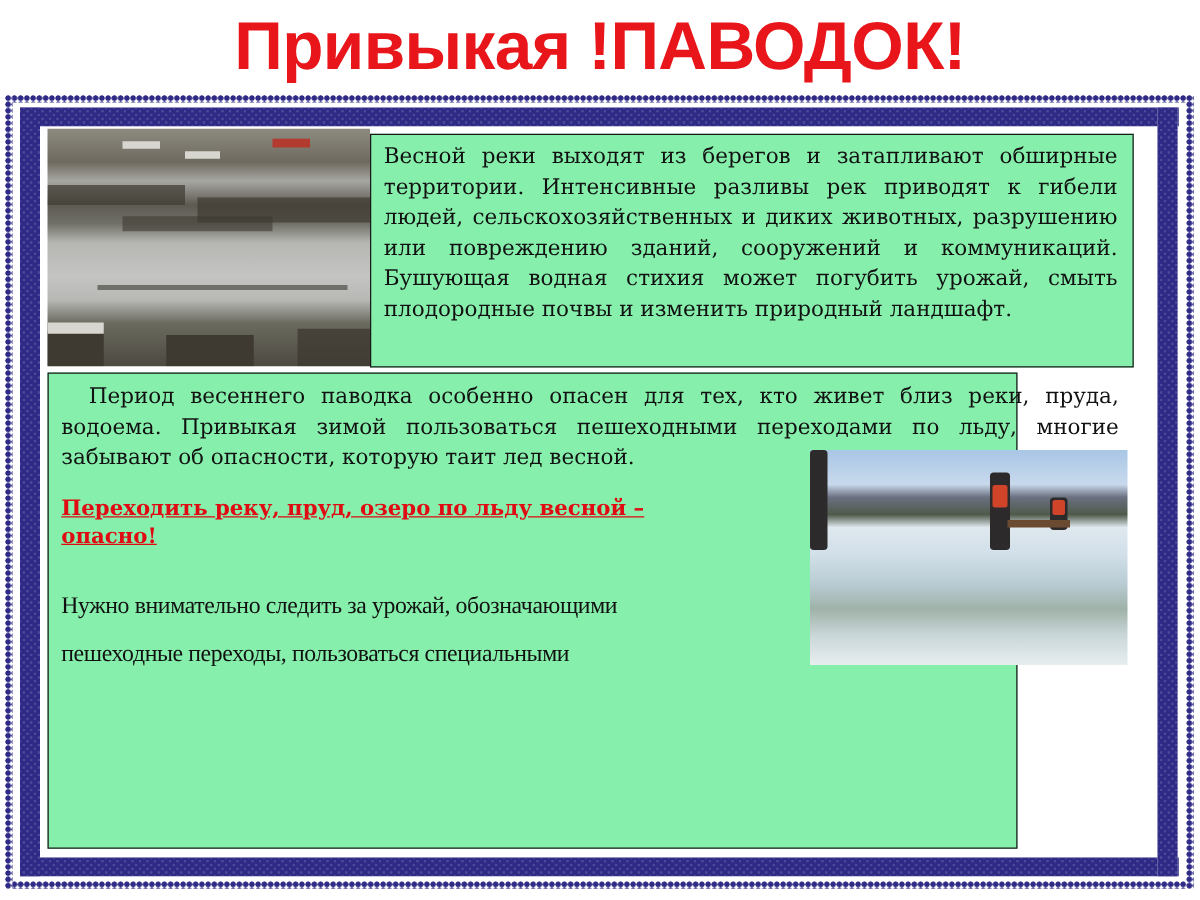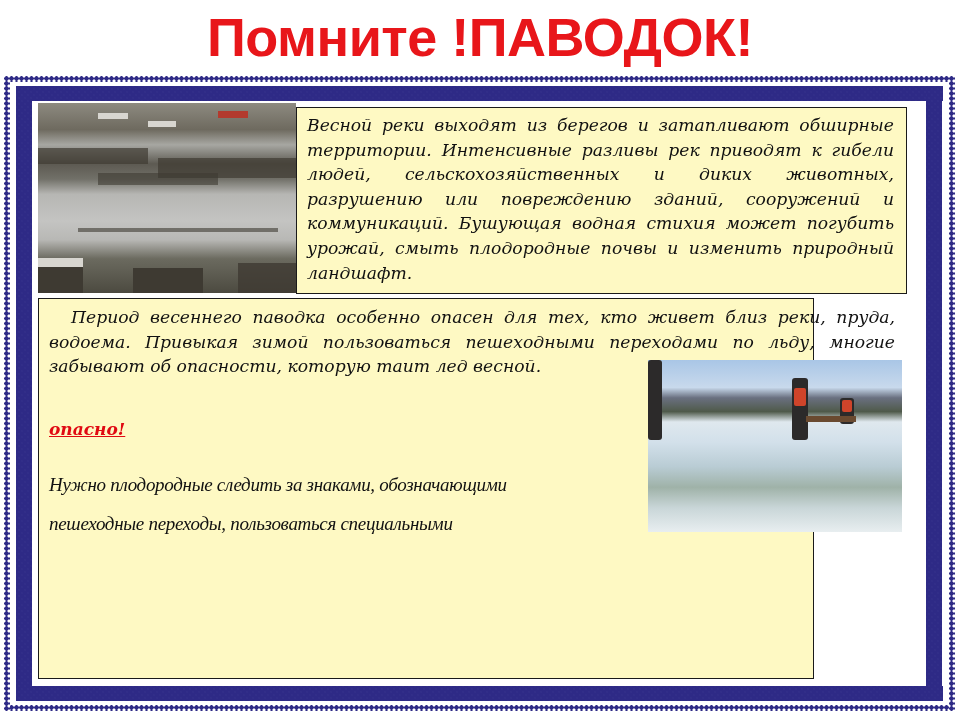--- a/index.html
+++ b/index.html
@@ -42,21 +42,21 @@
   }
   .photo1 .house { position: absolute; background: #3e3a32; }
   .photo1 .roof { position: absolute; background: #d8d6d0; }
   .photo2 {
     left: 648px; top: 360px; width: 254px; height: 172px;
     background: linear-gradient(180deg, #a9c6e6 0%, #c8d9ec 16%, #6a7080 22%, #4f5a4a 30%, #dfe8ee 36%, #d2e0ea 48%, #b9ccd4 62%, #9fb2a8 74%, #c9d6d8 86%, #e8eef0 100%);
   }
   .photo2 .fig { position: absolute; background: #2c2a2a; border-radius: 3px; }
   .photo2 .vest { position: absolute; background: #d0442a; border-radius: 2px; }
   .box {
-    position: absolute; background: #fef9c3; border: 1.5px solid #1a1a1a; box-sizing: border-box; font-style: italic;
+    position: absolute; background: #86efac; border: 1.5px solid #1a1a1a; box-sizing: border-box;
   }
   .box1 { left: 296px; top: 107px; width: 611px; height: 187px; padding: 5px 12px 0 10px; }
   .box2 { left: 38px; top: 298px; width: 776px; height: 381px; padding: 6px 10px 0 10px; }
   .p {
     margin: 0; font-size: 17.2px; line-height: 24.6px; text-align: justify;
   }
   .box1 .p { text-align-last: left; }
   .indent { text-indent: 22px; }
   .warn {
     position: absolute; left: 10px; font-weight: bold; color: #e00a12;
@@ -68,21 +68,21 @@
     letter-spacing: -0.3px;
   }
   .last {
     position: absolute; left: 10px; top: 289px; width: 846px;
   }
   .remember { color: #e00a12; font-weight: bold; text-decoration: underline; }
 </style>
 </head>
 <body>
 
-<div class="title">Помните !ПАВОДОК!</div>
+<div class="title">Привыкая !ПАВОДОК!</div>
 
 <div class="band" style="left:4px;top:76px;width:951px;height:6px;"></div>
 <div class="band" style="left:4px;top:705px;width:951px;height:6px;"></div>
 <div class="band" style="left:4px;top:76px;width:6px;height:635px;"></div>
 <div class="band" style="left:949px;top:76px;width:6px;height:635px;"></div>
 
 <div class="band inner" style="left:16px;top:86px;width:927px;height:15px;"></div>
 <div class="band inner" style="left:16px;top:686px;width:927px;height:15px;"></div>
 <div class="band inner" style="left:16px;top:86px;width:16px;height:615px;"></div>
 <div class="band inner" style="left:926px;top:86px;width:16px;height:615px;"></div>
@@ -100,22 +100,23 @@
   <div class="house" style="left:95px;top:165px;width:70px;height:25px;"></div>
   <div class="house" style="left:200px;top:160px;width:58px;height:30px;opacity:.8;"></div>
 </div>
 
 <div class="box box1">
   <p class="p">Весной реки выходят из берегов и затапливают обширные территории. Интенсивные разливы рек приводят к гибели людей, сельскохозяйственных и диких животных, разрушению или повреждению зданий, сооружений и коммуникаций. Бушующая водная стихия может погубить урожай, смыть плодородные почвы и изменить природный ландшафт.</p>
 </div>
 
 <div class="box box2">
   <p class="p indent" style="width:846px;">Период весеннего паводка особенно опасен для тех, кто живет близ реки, пруда, водоема. Привыкая зимой пользоваться пешеходными переходами по льду, многие забывают об опасности, которую таит лед весной.</p>
+  <div class="warn" style="top:98px;">Переходить реку, пруд, озеро по льду весной –</div>
   <div class="warn" style="top:120px;">опасно!</div>
-  <div class="cond" style="top:175px;">Нужно плодородные следить за знаками, обозначающими</div>
+  <div class="cond" style="top:175px;">Нужно внимательно следить за урожай, обозначающими</div>
   <div class="cond" style="top:214px;">пешеходные переходы, пользоваться специальными</div>
 </div>
 
 <div class="photo photo2">
   <div class="fig" style="left:0;top:0;width:14px;height:80px;"></div>
   <div class="fig" style="left:144px;top:18px;width:16px;height:62px;"></div>
   <div class="vest" style="left:146px;top:28px;width:12px;height:18px;"></div>
   <div class="fig" style="left:192px;top:38px;width:14px;height:26px;"></div>
   <div class="vest" style="left:194px;top:40px;width:10px;height:12px;"></div>
   <div style="position:absolute;left:158px;top:56px;width:50px;height:6px;background:#6a4a30;"></div>

